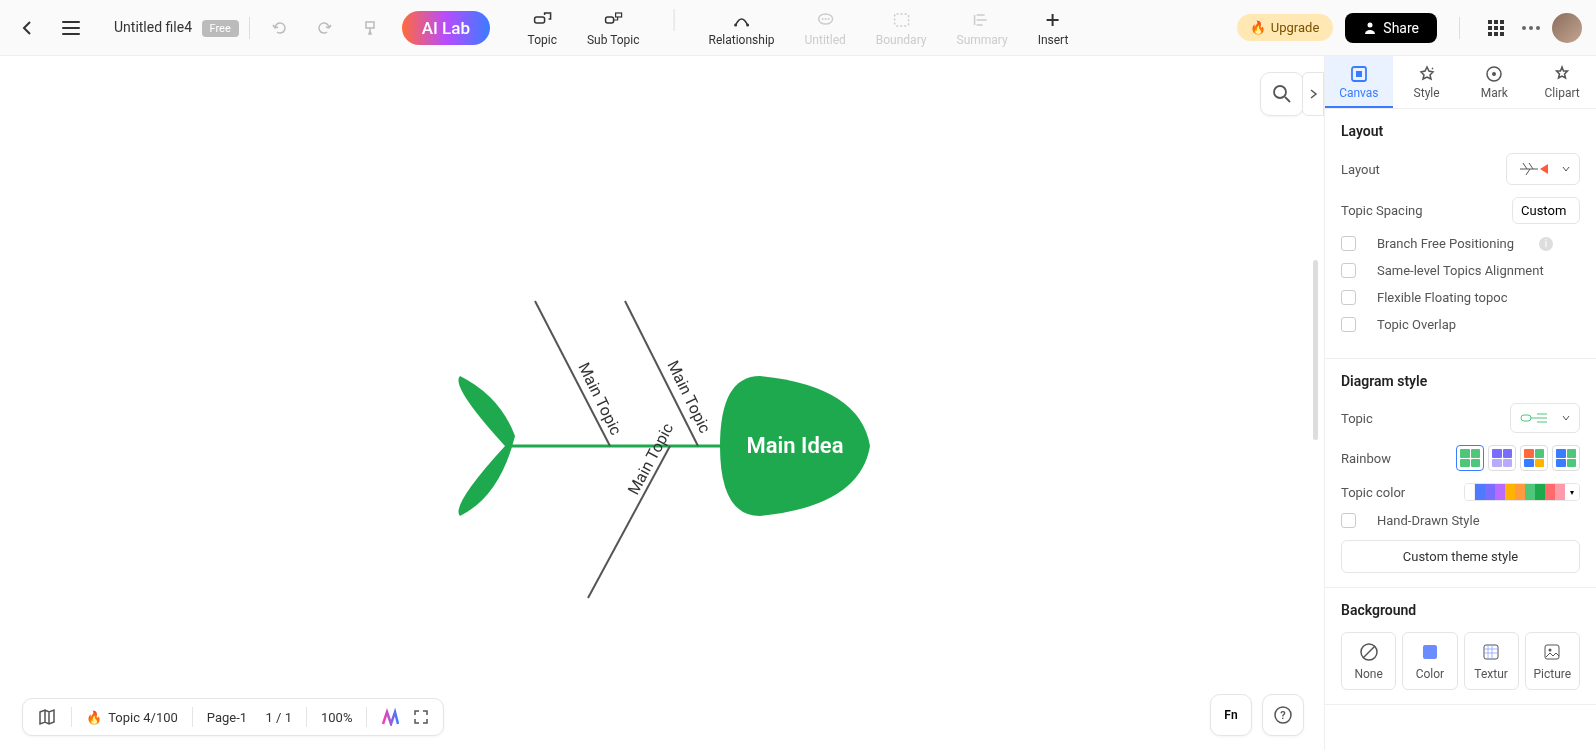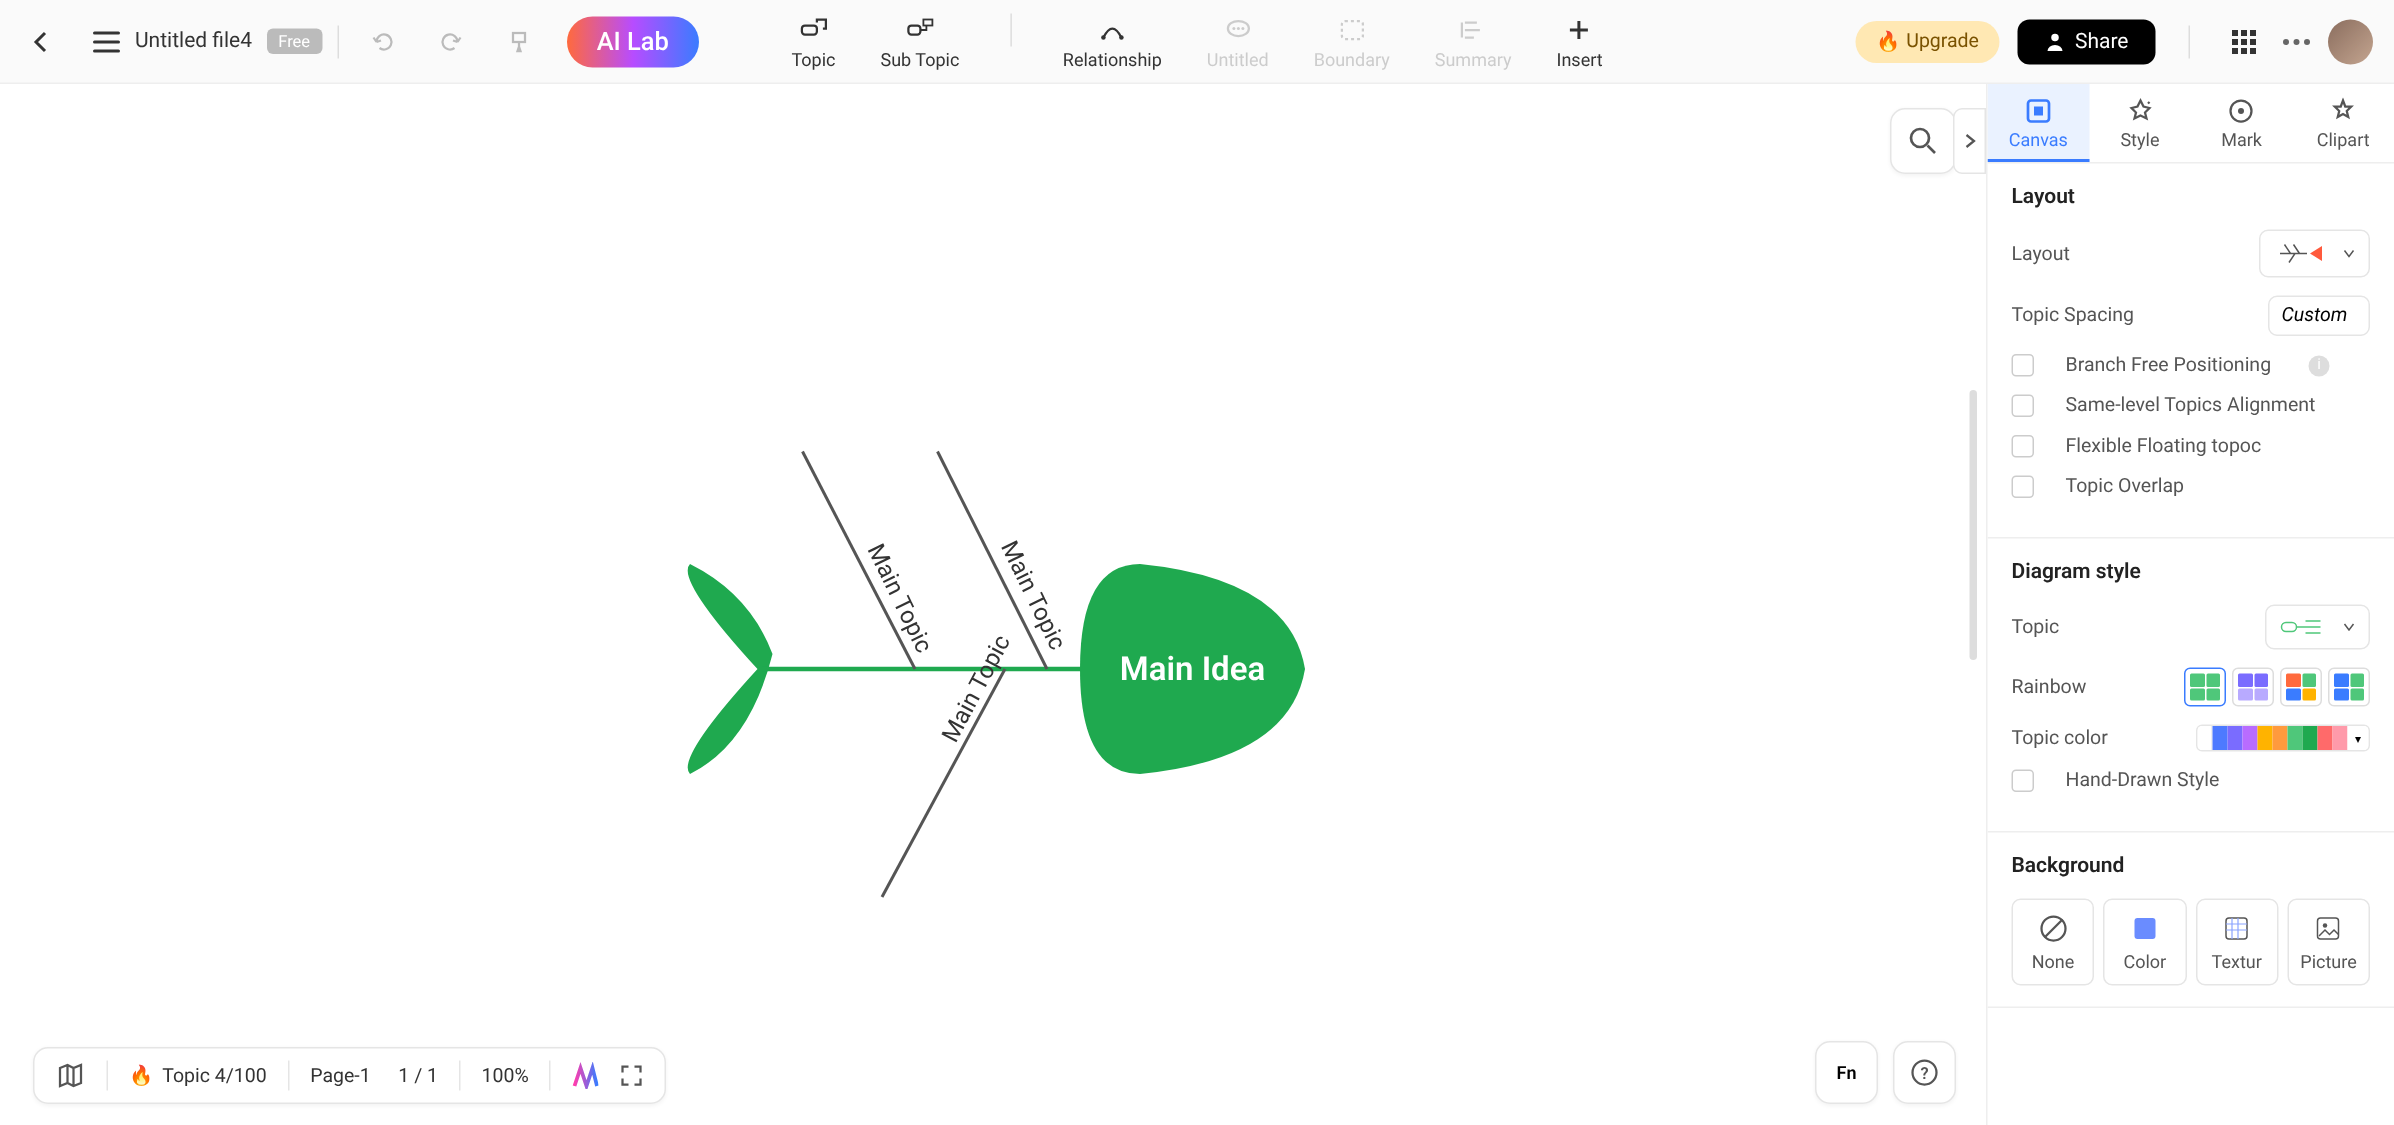--- a/index.html
+++ b/index.html
@@ -3,21 +3,21 @@
 <meta charset="utf-8">
 <style>
 * { box-sizing: border-box; margin: 0; padding: 0; font-family: -apple-system, BlinkMacSystemFont, "Segoe UI", Roboto, sans-serif; }
 body { width: 1596px; height: 750px; background: #fdfdfd; overflow: hidden; position: relative; }
 
 
 .top-bar { display: flex; align-items: center; height: 56px; background: #fafafa; border-bottom: 1px solid #eee; padding: 0 14px; }
 .back-btn { width: 28px; height: 28px; display: flex; align-items: center; justify-content: center; cursor: pointer; }
 .menu-btn { width: 28px; height: 28px; margin-left: 20px; display: flex; flex-direction: column; justify-content: center; gap: 4px; cursor: pointer; }
 .menu-btn span { display: block; width: 18px; height: 2px; background: #333; border-radius: 1px; }
-.file-name { font-size: 14px; color: #333; }
+.file-name { margin-left: 24px; font-size: 14px; color: #333; }
 .free-badge { display: inline-block; margin-left: 6px; padding: 2px 8px; font-size: 11px; background: #bbb; color: #fff; border-radius: 4px; }
 .divider-v { width: 1px; height: 22px; background: #ddd; margin: 0 10px; }
 .history-btns { display: flex; gap: 20px; margin-left: 6px; }
 .icon-btn { width: 26px; height: 26px; display: flex; align-items: center; justify-content: center; color: #bbb; cursor: pointer; }
 .ai-lab { margin-left: 18px; padding: 7px 20px; border-radius: 18px; background: linear-gradient(90deg, #ff6a3d, #b74cff, #3a7cff); color: #fff; font-size: 17px; font-weight: 500; cursor: pointer; }
 
 .center-tools { position: absolute; left: 50%; transform: translateX(-50%); top: 9px; display: flex; gap: 18px; }
 .tool-item { display: flex; flex-direction: column; align-items: center; gap: 2px; cursor: pointer; padding: 0 6px; }
 .tool-item .iconbox { width: 22px; height: 22px; display: flex; align-items: center; justify-content: center; color: #333; }
 .tool-item.disabled .iconbox, .tool-item.disabled span { color: #ccc; }
@@ -49,21 +49,21 @@
 .panel-collapse { position: absolute; top: 72px; right: 272px; width: 22px; height: 44px; background: #fff; border: 1px solid #e5e5e5; border-radius: 6px 0 0 6px; display: flex; align-items: center; justify-content: center; cursor: pointer; }
 .panel-tabs { display: flex; border-bottom: 1px solid #eee; }
 .panel-tab { flex: 1; display: flex; flex-direction: column; align-items: center; padding: 8px 0 6px; gap: 2px; cursor: pointer; font-size: 12px; color: #555; }
 .panel-tab.active { color: #3a7cff; background: #eaf2ff; border-bottom: 2px solid #3a7cff; }
 .panel-tab .ticon { width: 20px; height: 20px; display: flex; align-items: center; justify-content: center; }
 
 .panel-section { padding: 14px 16px; border-bottom: 1px solid #eee; }
 .section-title { font-size: 14px; font-weight: 600; color: #222; margin-bottom: 14px; }
 .row { display: flex; align-items: center; justify-content: space-between; margin-bottom: 12px; }
 .row-label { font-size: 13px; color: #555; }
-.dropdown { display: flex; align-items: center; gap: 6px; padding: 5px 8px; border: 1px solid #e5e5e5; border-radius: 6px; font-size: 13px; cursor: pointer; min-width: 68px; justify-content: space-between; font-style: italic; }
+.dropdown { display: flex; align-items: center; gap: 6px; padding: 5px 8px; border: 1px solid #e5e5e5; border-radius: 6px; font-size: 13px; cursor: pointer; min-width: 68px; justify-content: space-between; }
 .checkbox-row { display: flex; align-items: center; gap: 21px; margin-bottom: 12px; }
 .chk { width: 15px; height: 15px; border: 1.5px solid #ccc; border-radius: 3px; cursor: pointer; }
 .chk-label { font-size: 13px; color: #555; }
 .info-icon { width: 14px; height: 14px; border-radius: 50%; background: #ddd; display: inline-flex; align-items: center; justify-content: center; font-size: 10px; color: #fff; margin-left: 4px; }
 
 .swatch-row { display: flex; gap: 4px; }
 .swatch-btn { width: 28px; height: 26px; border: 1.5px solid #ddd; border-radius: 4px; cursor: pointer; display: grid; grid-template-columns: 1fr 1fr; grid-template-rows: 1fr 1fr; gap: 1px; padding: 3px; }
 .swatch-btn.active { border-color: #3a7cff; }
 .swatch-btn span { border-radius: 1px; }
 
@@ -424,20 +424,21 @@
         <span style="background:#1fa94f"></span>
           <span style="background:#ff6a6a"></span>
           <span style="background:#ff9aaa"></span>
         <span style="background:#fff;display:flex;align-items:center;justify-content:center;font-size:8px;width:14px">▾</span>
       </div>
     </div>
     <div class="checkbox-row">
       <div class="chk"></div>
       <span class="chk-label">Hand-Drawn Style</span>
     </div>
+    <button class="full-btn">Custom theme style</button>
   </div>
 
   <div class="panel-section">
     <div class="section-title">Background</div>
     <div class="bg-options">
       <div class="bg-opt">
         <div class="bicon">
             <svg width="20" height="20" viewBox="0 0 20 20">
               <circle cx="10" cy="10" r="8" stroke="#555" fill="none" stroke-width="1.5"></circle>
               <path d="M4 16 L16 4" stroke="#555" stroke-width="1.5"></path>

